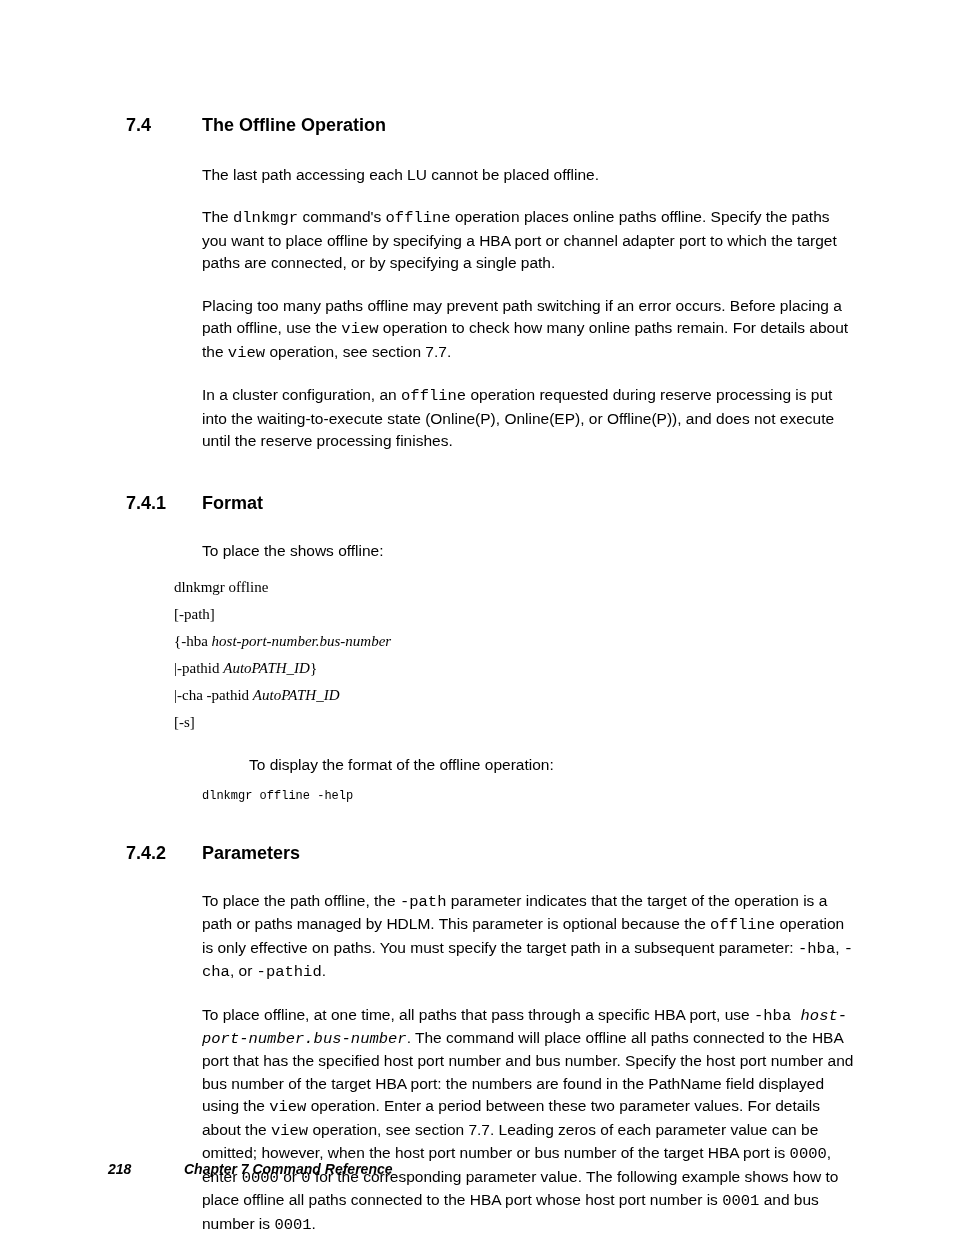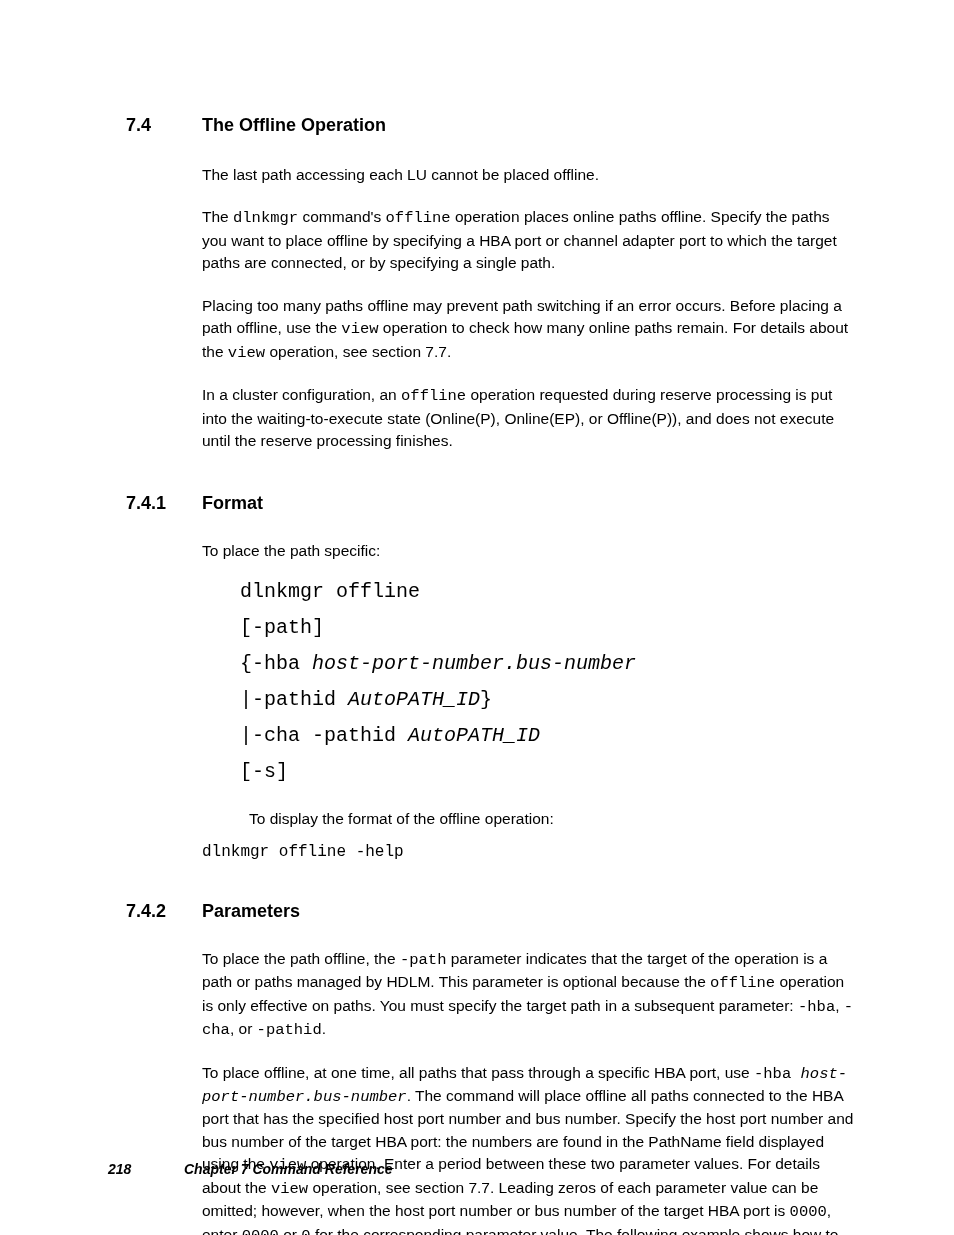--- a/index.html
+++ b/index.html
@@ -44,32 +44,32 @@
     font-size: 15.5px;
     line-height: 1.45;
   }
   .body-block p {
     margin: 0 0 20px 0;
   }
   .mono {
     font-family: "Courier New", Courier, monospace;
   }
   .code-block {
-    margin-left: 114px;
-    font-family: Liberation Mono, monospace;
-    font-size: 20px;
+    margin-left: 48px;
+    font-family: Liberation Serif, serif;
+    font-size: 15px;
     line-height: 1.8;
     margin-bottom: 18px;
   }
   .code-block .ln { display: block; white-space: pre; }
   .ital { font-style: italic; }
   .code-line {
     margin-left: 76px;
     font-family: "Courier New", Courier, monospace;
-    font-size: 16px;
+    font-size: 12px;
     margin-bottom: 20px;
   }
   .footer {
     position: absolute;
     left: 108px;
     bottom: 58px;
     font-family: Arial, Helvetica, sans-serif;
     font-weight: bold;
     font-style: italic;
     font-size: 14px;
@@ -96,21 +96,21 @@
     <p><span>Placing too many paths offline may prevent path switching if an error occurs. Before placing a path offline, use the </span><span class="mono">view</span><span> operation to check how many online paths remain. For details about the </span><span class="mono">view</span><span> operation, see section 7.7.</span></p>
     <p><span>In a cluster configuration, an </span><span class="mono">offline</span><span> operation requested during reserve processing is put into the waiting-to-execute state (Online(P), Online(EP), or Offline(P)), and does not execute until the reserve processing finishes.</span></p>
   </div>
 
   <div class="subsection-head">
     <span class="section-num">7.4.1</span>
     <span>Format</span>
   </div>
 
   <div class="body-block">
-    <p style="margin-bottom:12px;">To place the path specific:</p>
+    <p style="margin-bottom:12px;">To place the shows offline:</p>
   </div>
 
   <div class="code-block">
     <span class="ln">dlnkmgr offline</span>
     <span class="ln">[-path]</span>
     <span class="ln"><span>{-hba </span><span class="ital">host-port-number.bus-number</span></span>
     <span class="ln"><span>|-pathid </span><span class="ital">AutoPATH_ID</span><span>}</span></span>
     <span class="ln"><span>|-cha -pathid </span><span class="ital">AutoPATH_ID</span></span>
     <span class="ln">[-s]</span>
   </div>

